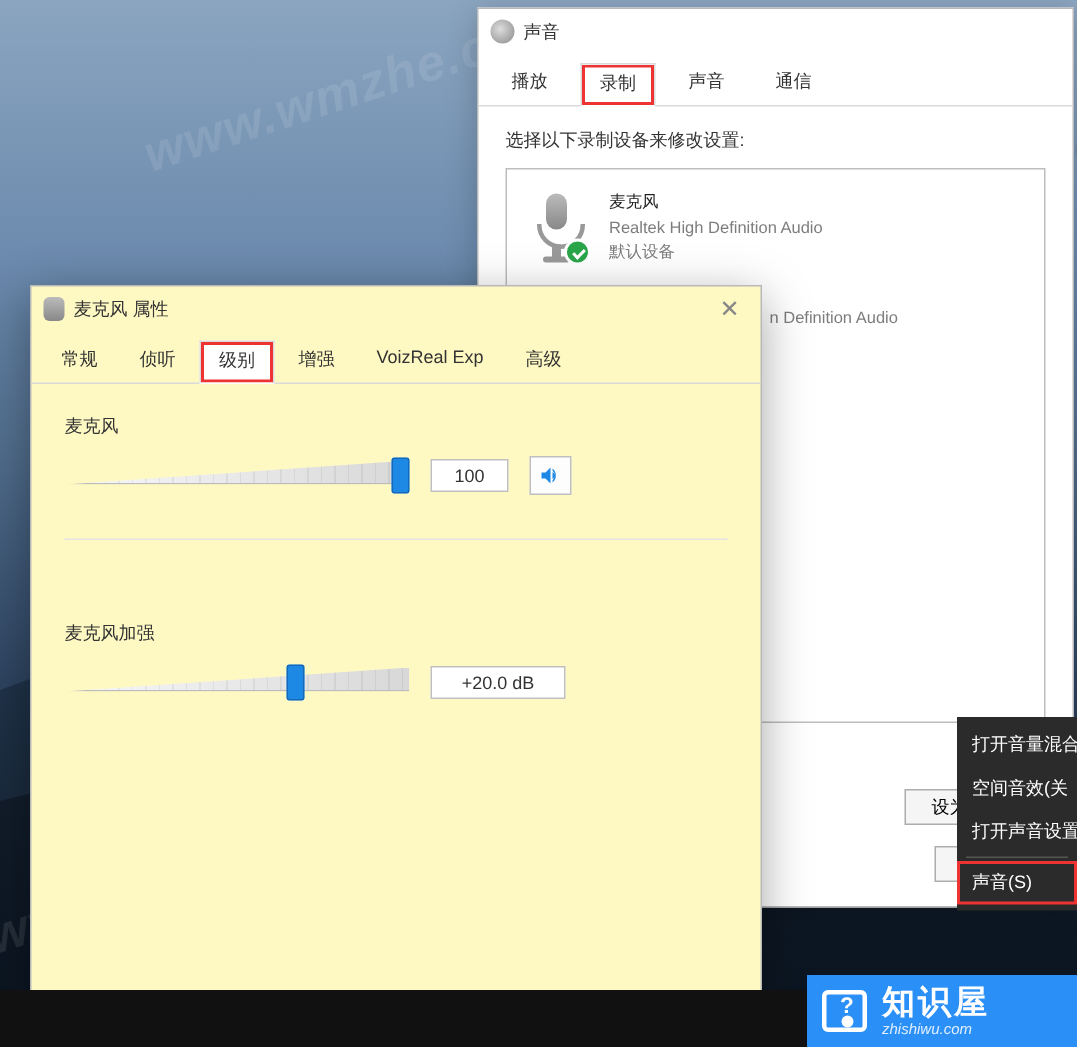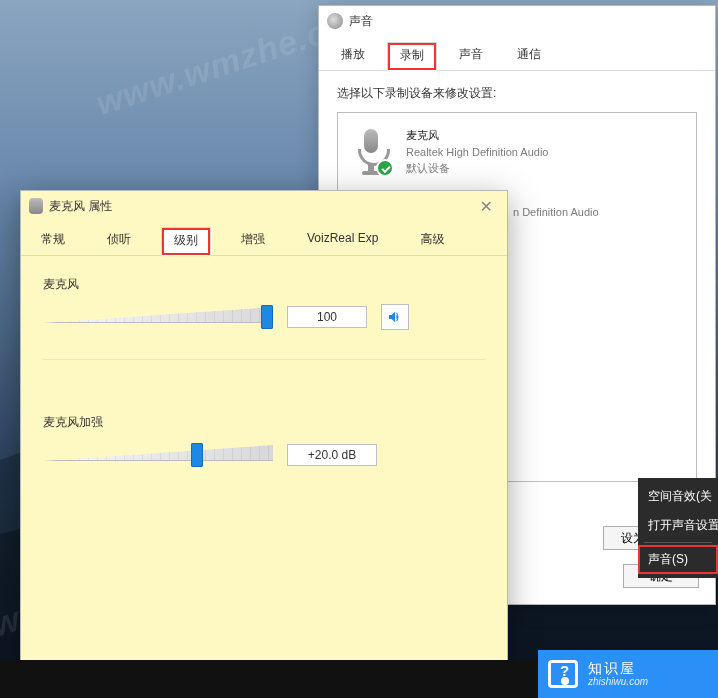--- a/index.html
+++ b/index.html
@@ -51,61 +51,61 @@
   .setdef-row { position:absolute; right:16px; bottom:54px; }
 
   
   .mic-window {
     position: absolute; left: 20px; top: 190px; width: 488px; height: 472px;
     background: #fef9c3; border:1px solid #b9b9b9; box-shadow: 0 8px 30px rgba(0,0,0,0.35);
   }
   .mic-titlebar { height:30px; display:flex; align-items:center; padding:0 8px; font-size:12px; color:#333; }
   .mic-titlebar .ticon { width:14px; height:16px; background:linear-gradient(180deg,#bbb,#888); border-radius:4px; margin-right:6px;}
   .close-x { margin-left:auto; color:#888; font-size:16px; cursor:pointer; padding:0 6px; }
-  .mic-tabs { display:flex; padding: 6px 8px 0 8px; gap:18px; border-bottom:1px solid #d9d9d9; }
+  .mic-tabs { display:flex; padding: 6px 8px 0 8px; gap:4px; border-bottom:1px solid #d9d9d9; }
   .mic-body { padding: 20px 22px; font-size:12px; color:#333; }
 
   .slider-group { margin-bottom: 30px; border-bottom:1px solid #e3e3e3; padding-bottom: 28px;}
   .slider-group:last-child { border-bottom:none; }
   .slabel { margin-bottom: 10px; }
   .srow { display:flex; align-items:center; gap:14px; }
   .track-wrap { position:relative; width:230px; height:28px; }
   .track-wedge {
     position:absolute; left:0; bottom:8px; width:100%; height:16px;
     background: linear-gradient(90deg, #f9f9f9, #d8d8d8);
     clip-path: polygon(0 100%, 100% 0, 100% 100%);
     border-bottom:1px solid #bbb;
   }
   .track-wedge::after{
      content:""; position:absolute; inset:0;
      background: repeating-linear-gradient(90deg, rgba(0,0,0,0.06) 0 1px, transparent 1px 9px);
      clip-path: polygon(0 100%, 100% 0, 100% 100%);
   }
   .thumb { position:absolute; top:2px; width:12px; height:24px; background:#1e88e5; border-radius:2px; cursor:pointer; box-shadow:0 0 0 1px #1668b8 inset;}
-  .valbox { width:80px; height:22px; border:1px solid #c0c0c0; background:#fff; text-align:center; font-size:12px; line-height:20px; }
+  .valbox { width:52px; height:22px; border:1px solid #c0c0c0; background:#fff; text-align:center; font-size:12px; line-height:20px; }
   .spk-btn { width:28px; height:26px; border:1px solid #bfbfbf; background:#fdfdfd; display:flex; align-items:center; justify-content:center; cursor:pointer;}
   .spk-btn svg{width:16px;height:16px;}
 
   
   .ctx-menu { position:absolute; right:0; top:478px; width:80px; background:#2b2b2b; color:#fff; font-size:12px; padding:4px 0;}
   .ctx-item { padding:6px 10px; white-space:nowrap; overflow:hidden; cursor:pointer;}
   .ctx-item.hl { box-shadow: 0 0 0 2px #e33 inset; }
   .ctx-sep { height:1px; background:#555; margin:2px 6px; }
 
   
   .taskbar { position:absolute; left:0; right:0; bottom:0; height:38px; background:#111; display:flex; align-items:center; padding:0 6px; }
   .tray { margin-left:auto; display:flex; align-items:center; gap:10px; padding-right:6px; }
   .tray .ic { width:16px; height:16px; color:#ddd; display:flex; align-items:center; justify-content:center; }
   .tray .dot-green { width:14px;height:14px;border-radius:50%;background:#3cc24a;}
   .zsw-block { position:absolute; right:0; bottom:0; height:48px; width:180px; background:#2a8ff7; display:flex; align-items:center; gap:10px; padding:0 10px; color:#fff;}
   .zsw-logo { width:30px; height:28px; border:3px solid #fff; border-radius:4px; position:relative;}
   .zsw-logo::before{content:"";position:absolute;left:10px;top:14px;width:8px;height:8px;background:#fff;border-radius:50%;}
   .zsw-logo::after{content:"?";position:absolute;left:9px;top:-1px;color:#fff;font-size:15px;font-weight:bold;}
   .zsw-text { display:flex; flex-direction:column; line-height:1.1;}
-  .zsw-text .cn{font-size:14px;font-weight:normal;letter-spacing:2px;}
+  .zsw-text .cn{font-size:22px;font-weight:bold;letter-spacing:2px;}
   .zsw-text .en{font-size:10px;opacity:0.85;font-style:italic;}
 
 </style>
 </head>
 <body>
 
 <div class="bg"></div>
 <div class="ridge ridge1"></div>
 <div class="ridge ridge2"></div>
 
@@ -196,20 +196,21 @@
           <div class="thumb" style="left:148px"></div>
         </div>
         <div class="valbox" style="width:90px">+20.0 dB</div>
       </div>
     </div>
 
   </div>
 </div>
 
 <div class="ctx-menu">
+  <div class="ctx-item">打开音量混合</div>
   <div class="ctx-item">空间音效(关</div>
   <div class="ctx-item">打开声音设置</div>
   <div class="ctx-sep"></div>
   <div class="ctx-item hl">声音(S)</div>
 </div>
 
 <div class="taskbar">
   <div class="tray">
     <span class="ic">
         <svg viewBox="0 0 24 24" width="14" height="14">

